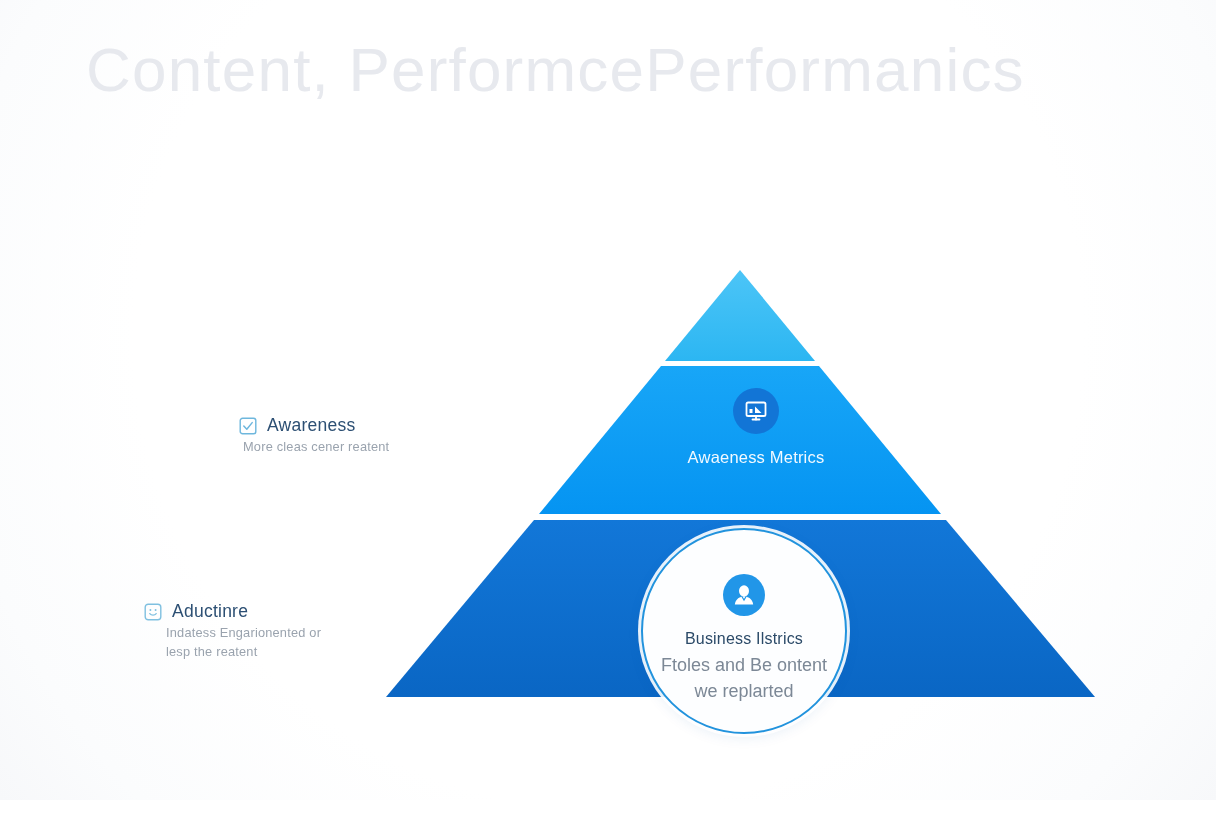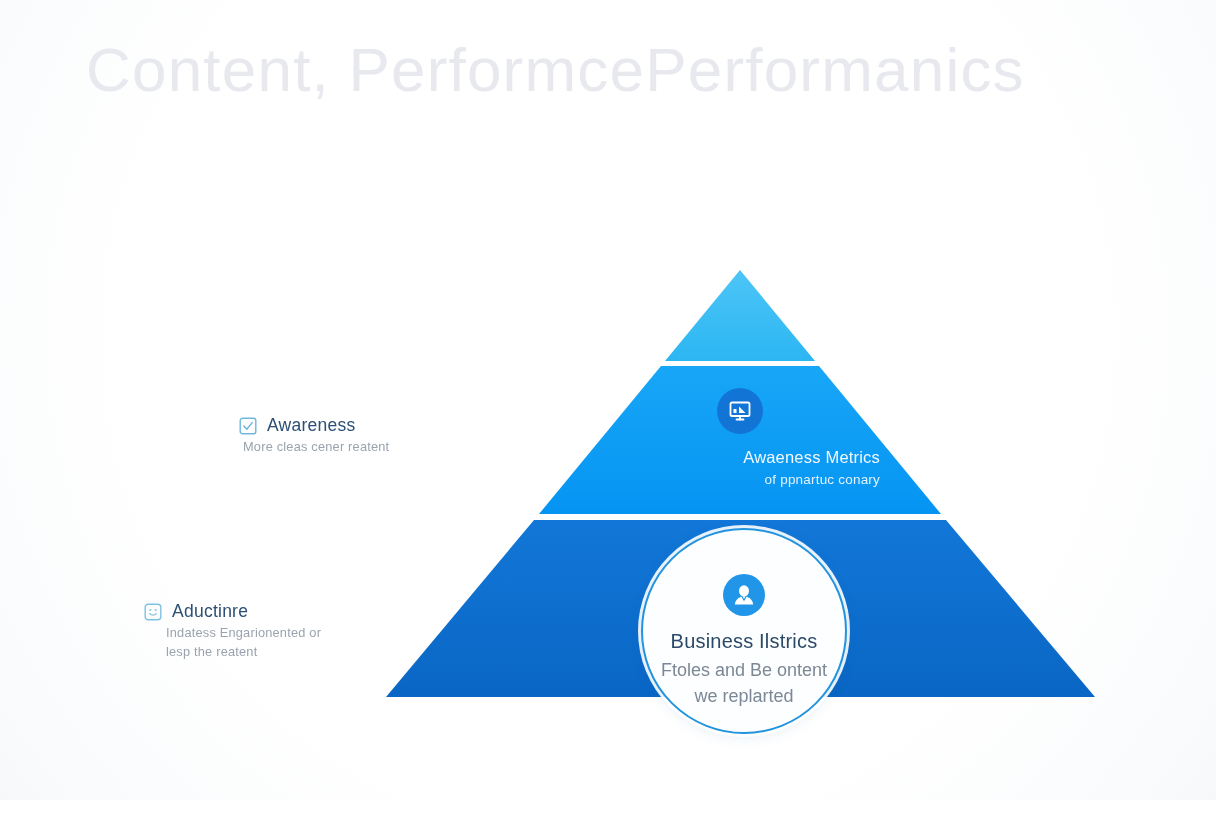--- a/index.html
+++ b/index.html
@@ -49,24 +49,23 @@
   }
 
   
   .tier-content {
     position: absolute;
     text-align: center;
     color: #ffffff;
   }
 
   #tier-mid-content {
-    left: 600px;
+    left: 616px;
     top: 388px;
     width: 280px;
-    text-align: right;
   }
   #tier-mid-content .tier-icon-circle {
     width: 46px;
     height: 46px;
     border-radius: 50%;
     background: #1275d6;
     margin: 0 auto 14px auto;
     display: flex;
     align-items: center;
     justify-content: center;
@@ -108,21 +107,21 @@
     width: 42px;
     height: 42px;
     border-radius: 50%;
     background: #2196e8;
     display: flex;
     align-items: center;
     justify-content: center;
     margin-bottom: 14px;
   }
   #bottom-circle .circle-title {
-    font-size: 20px;
+    font-size: 16px;
     color: #2b4a68;
     font-weight: 400;
     letter-spacing: 0.2px;
     margin-bottom: 4px;
   }
   #bottom-circle .circle-sub {
     font-size: 18px;
     color: #7c8896;
     line-height: 1.45;
     text-align: center;
@@ -196,21 +195,20 @@
     <div class="tier-icon-circle">
       <svg width="26" height="26" viewBox="0 0 26 26" xmlns="http://www.w3.org/2000/svg">
         <rect x="3.5" y="4.5" width="19" height="13.5" rx="1.6" fill="none" stroke="#ffffff" stroke-width="1.8"></rect>
         <path d="M13 18 L13 21.5" stroke="#ffffff" stroke-width="1.8" stroke-linecap="round"></path>
         <path d="M9.5 21.5 L16.5 21.5" stroke="#ffffff" stroke-width="1.8" stroke-linecap="round"></path>
         <rect x="6.5" y="11" width="3" height="4" fill="#ffffff"></rect>
         <path d="M12 15 L12 8.5 L18.5 15 Z" fill="#ffffff"></path>
       </svg>
     </div>
     <div class="tier-title">Awaeness Metrics</div>
-    <div class="tier-sub">of ppnartuc conary</div>
   </div>
 
   <div id="bottom-circle">
     <div class="circle-icon">
       <svg width="26" height="26" viewBox="0 0 26 26" xmlns="http://www.w3.org/2000/svg">
         <ellipse cx="13" cy="9" rx="5" ry="5.8" fill="#ffffff"></ellipse>
         <path d="M3.8 22.5 C4.6 16.8 9 14.6 13 14.6 C17 14.6 21.4 16.8 22.2 22.5 Z" fill="#ffffff"></path>
         <path d="M11.2 15 L13 18 L14.8 15" fill="none" stroke="#2196e8" stroke-width="1.2" stroke-linecap="round"></path>
       </svg>
     </div>

